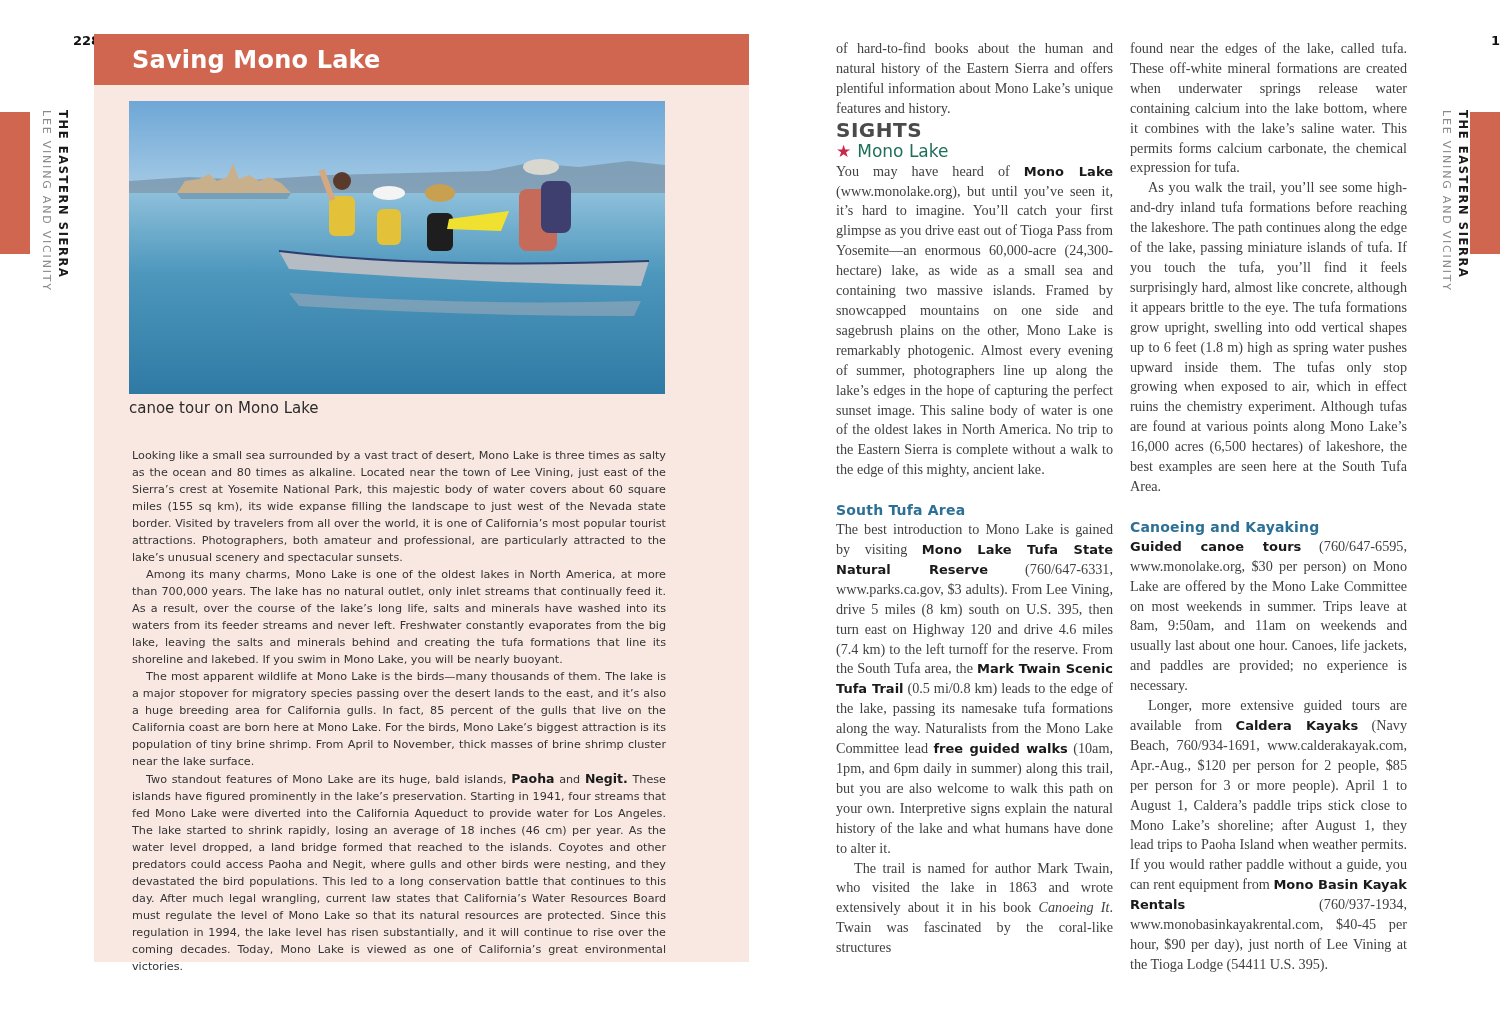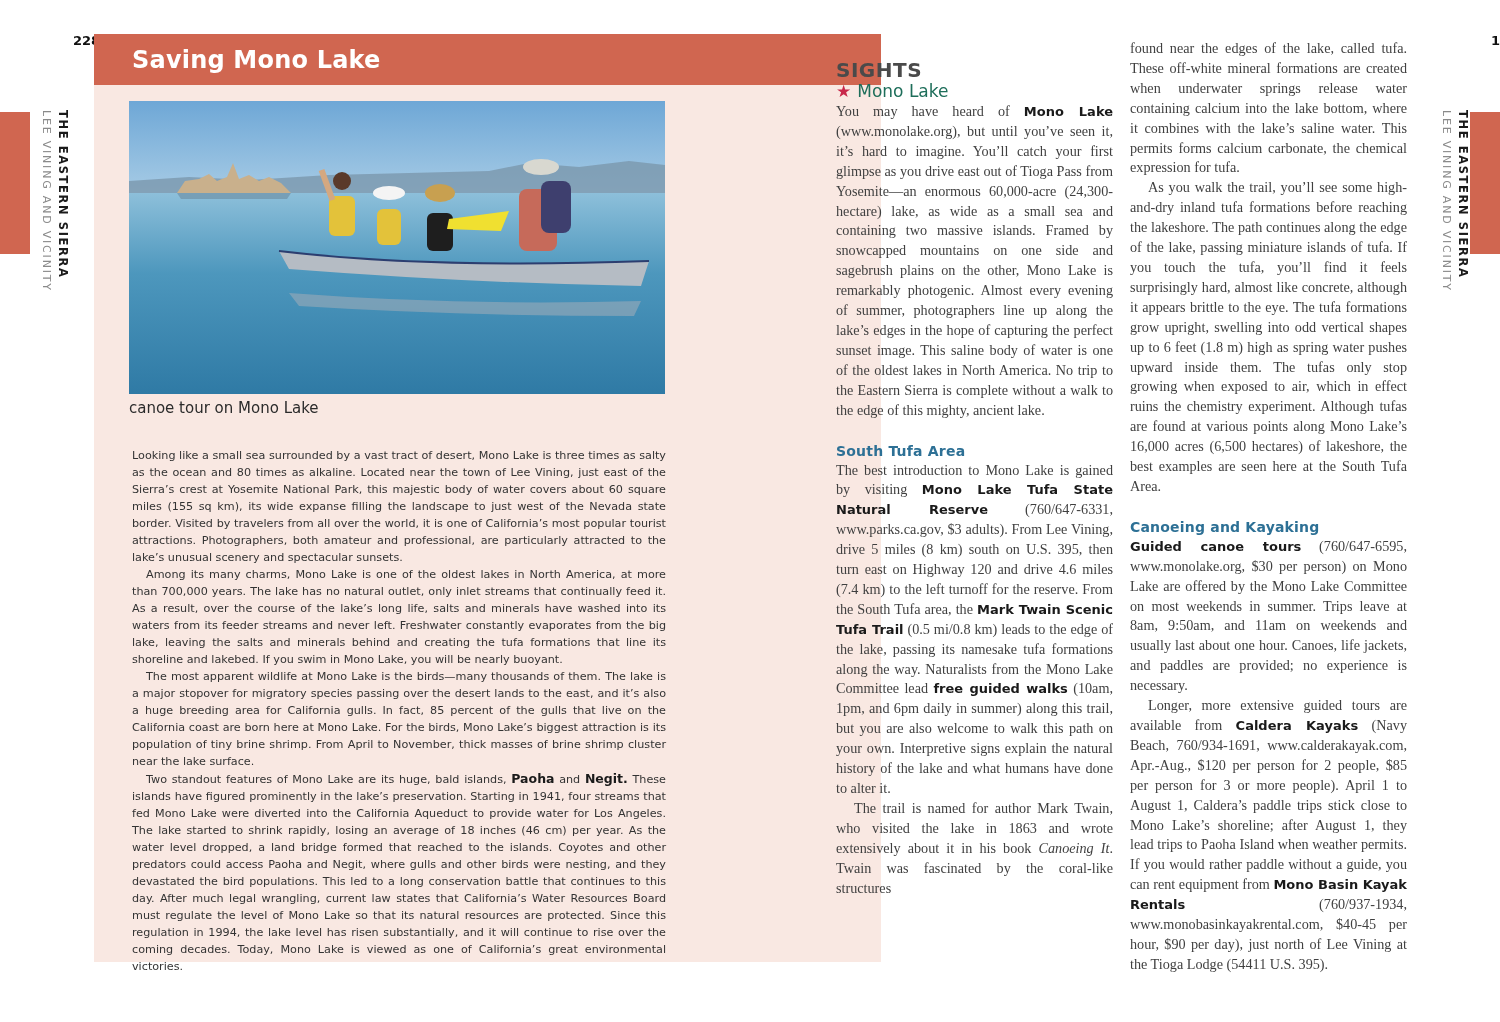--- a/index.html
+++ b/index.html
@@ -14,40 +14,40 @@
   .side-tab.left { left: 0; top: 112px; }
   .side-tab.right { left: 1470px; top: 112px; }
 
   .running-head { position: absolute; width: 200px; height: 40px; transform-origin: 0 0; }
   .running-head.left { left: 70px; top: 110px; transform: rotate(90deg); }
   .running-head.right { left: 1470px; top: 110px; transform: rotate(90deg); }
   .rh-section { display: block; font-family: "DejaVu Sans", sans-serif; font-weight: bold; font-size: 11.5px; letter-spacing: 1.6px; color: #1a1a1a; line-height: 15px; }
   .rh-sub { display: block; font-family: "DejaVu Sans", sans-serif; font-weight: normal; font-size: 11px; letter-spacing: 1.8px; color: #8a8a8a; line-height: 15px; margin-top: 1px; }
 
   
-  .sidebar-box { position: absolute; left: 94px; top: 34px; width: 787px; height: 928px; background: #f9e8e2; }
+  .sidebar-box { position: absolute; left: 94px; top: 34px; width: 655px; height: 928px; background: #f9e8e2; }
   .sidebar-title-bar { height: 51px; background: #d06650; padding-left: 38px; display: flex; align-items: center; }
   .sidebar-title { font-family: "DejaVu Sans", sans-serif; font-weight: bold; font-size: 24px; color: #ffffff; letter-spacing: 0.2px; }
   .photo { position: absolute; left: 35px; top: 67px; width: 536px; height: 293px; overflow: hidden; background: linear-gradient(180deg, #78aed8 0%, #8fbde0 45%, #6fa6c9 47%, #4f94ba 60%, #3d86ad 100%); }
   .caption { position: absolute; left: 35px; top: 365px; font-family: "DejaVu Sans", sans-serif; font-size: 15px; color: #2b2b2b; }
   .sidebar-body { position: absolute; left: 38px; top: 413px; width: 534px; font-family: "DejaVu Sans", sans-serif; font-size: 11.2px; line-height: 17px; color: #333; text-align: justify; }
   .sidebar-body p { text-indent: 14px; }
   .sidebar-body p:first-child { text-indent: 0; }
   .sidebar-body b { font-size: 12.5px; color: #1a1a1a; }
 
   
   .col { position: absolute; top: 39px; width: 277px; font-family: "Liberation Serif", serif; font-size: 14.2px; line-height: 19.9px; color: #404040; text-align: justify; }
   .col.c1 { left: 836px; }
   .col.c2 { left: 1130px; }
   .col p { text-indent: 18px; }
   .col p.noindent { text-indent: 0; }
   .col b { font-family: "DejaVu Sans", sans-serif; font-weight: bold; font-size: 13px; color: #1a1a1a; }
   .col i { font-style: italic; }
 
-  .sights-head { font-family: "DejaVu Sans", sans-serif; font-weight: bold; font-size: 20px; color: #4a4a4a; letter-spacing: 0.5px; margin-top: 20px; line-height: 22px; }
+  .sights-head { font-family: "DejaVu Sans", sans-serif; font-weight: bold; font-size: 20px; color: #4a4a4a; letter-spacing: 0.5px; line-height: 22px; }
   .listing-head { font-family: "DejaVu Sans", sans-serif; font-size: 17px; color: #1e6e5a; line-height: 21px; display: flex; align-items: center; gap: 6px; }
   .star { color: #c8284a; font-size: 17px; }
   .sub-head { font-family: "DejaVu Sans", sans-serif; font-weight: bold; font-size: 14px; color: #2d7095; margin-top: 20px; line-height: 20px; letter-spacing: 0.2px; }
 
   svg { display: block; }
 </style>
 </head>
 <body>
 
 <div class="page-num left">228</div>
@@ -107,20 +107,21 @@
 </div>
 
 <div class="page-num right">197</div>
 <div class="side-tab right"></div>
 <div class="running-head right">
   <span class="rh-section">THE EASTERN SIERRA</span>
   <span class="rh-sub">LEE VINING AND VICINITY</span>
 </div>
 
 <div class="col c1">
+  <p class="noindent">of hard-to-find books about the human and natural history of the Eastern Sierra and offers plentiful information about Mono Lake’s unique features and history.</p>
   <div class="sights-head">SIGHTS</div>
   <div class="listing-head">
     <span class="star">★</span>
     <span>Mono Lake</span>
   </div>
   <p class="noindent"><span>You may have heard of </span><b>Mono Lake</b><span> (www.monolake.org), but until you’ve seen it, it’s hard to imagine. You’ll catch your first glimpse as you drive east out of Tioga Pass from Yosemite—an enormous 60,000-acre (24,300-hectare) lake, as wide as a small sea and containing two massive islands. Framed by snowcapped mountains on one side and sagebrush plains on the other, Mono Lake is remarkably photogenic. Almost every evening of summer, photographers line up along the lake’s edges in the hope of capturing the perfect sunset image. This saline body of water is one of the oldest lakes in North America. No trip to the Eastern Sierra is complete without a walk to the edge of this mighty, ancient lake.</span></p>
   <div class="sub-head">South Tufa Area</div>
   <p class="noindent"><span>The best introduction to Mono Lake is gained by visiting </span><b>Mono Lake Tufa State Natural Reserve</b><span> (760/647-6331, www.parks.ca.gov, $3 adults). From Lee Vining, drive 5 miles (8 km) south on U.S. 395, then turn east on Highway 120 and drive 4.6 miles (7.4 km) to the left turnoff for the reserve. From the South Tufa area, the </span><b>Mark Twain Scenic Tufa Trail</b><span> (0.5 mi/0.8 km) leads to the edge of the lake, passing its namesake tufa formations along the way. Naturalists from the Mono Lake Committee lead </span><b>free guided walks</b><span> (10am, 1pm, and 6pm daily in summer) along this trail, but you are also welcome to walk this path on your own. Interpretive signs explain the natural history of the lake and what humans have done to alter it.</span></p>
   <p><span>The trail is named for author Mark Twain, who visited the lake in 1863 and wrote extensively about it in his book </span><i>Canoeing It</i><span>. Twain was fascinated by the coral-like structures</span></p>
 </div>

